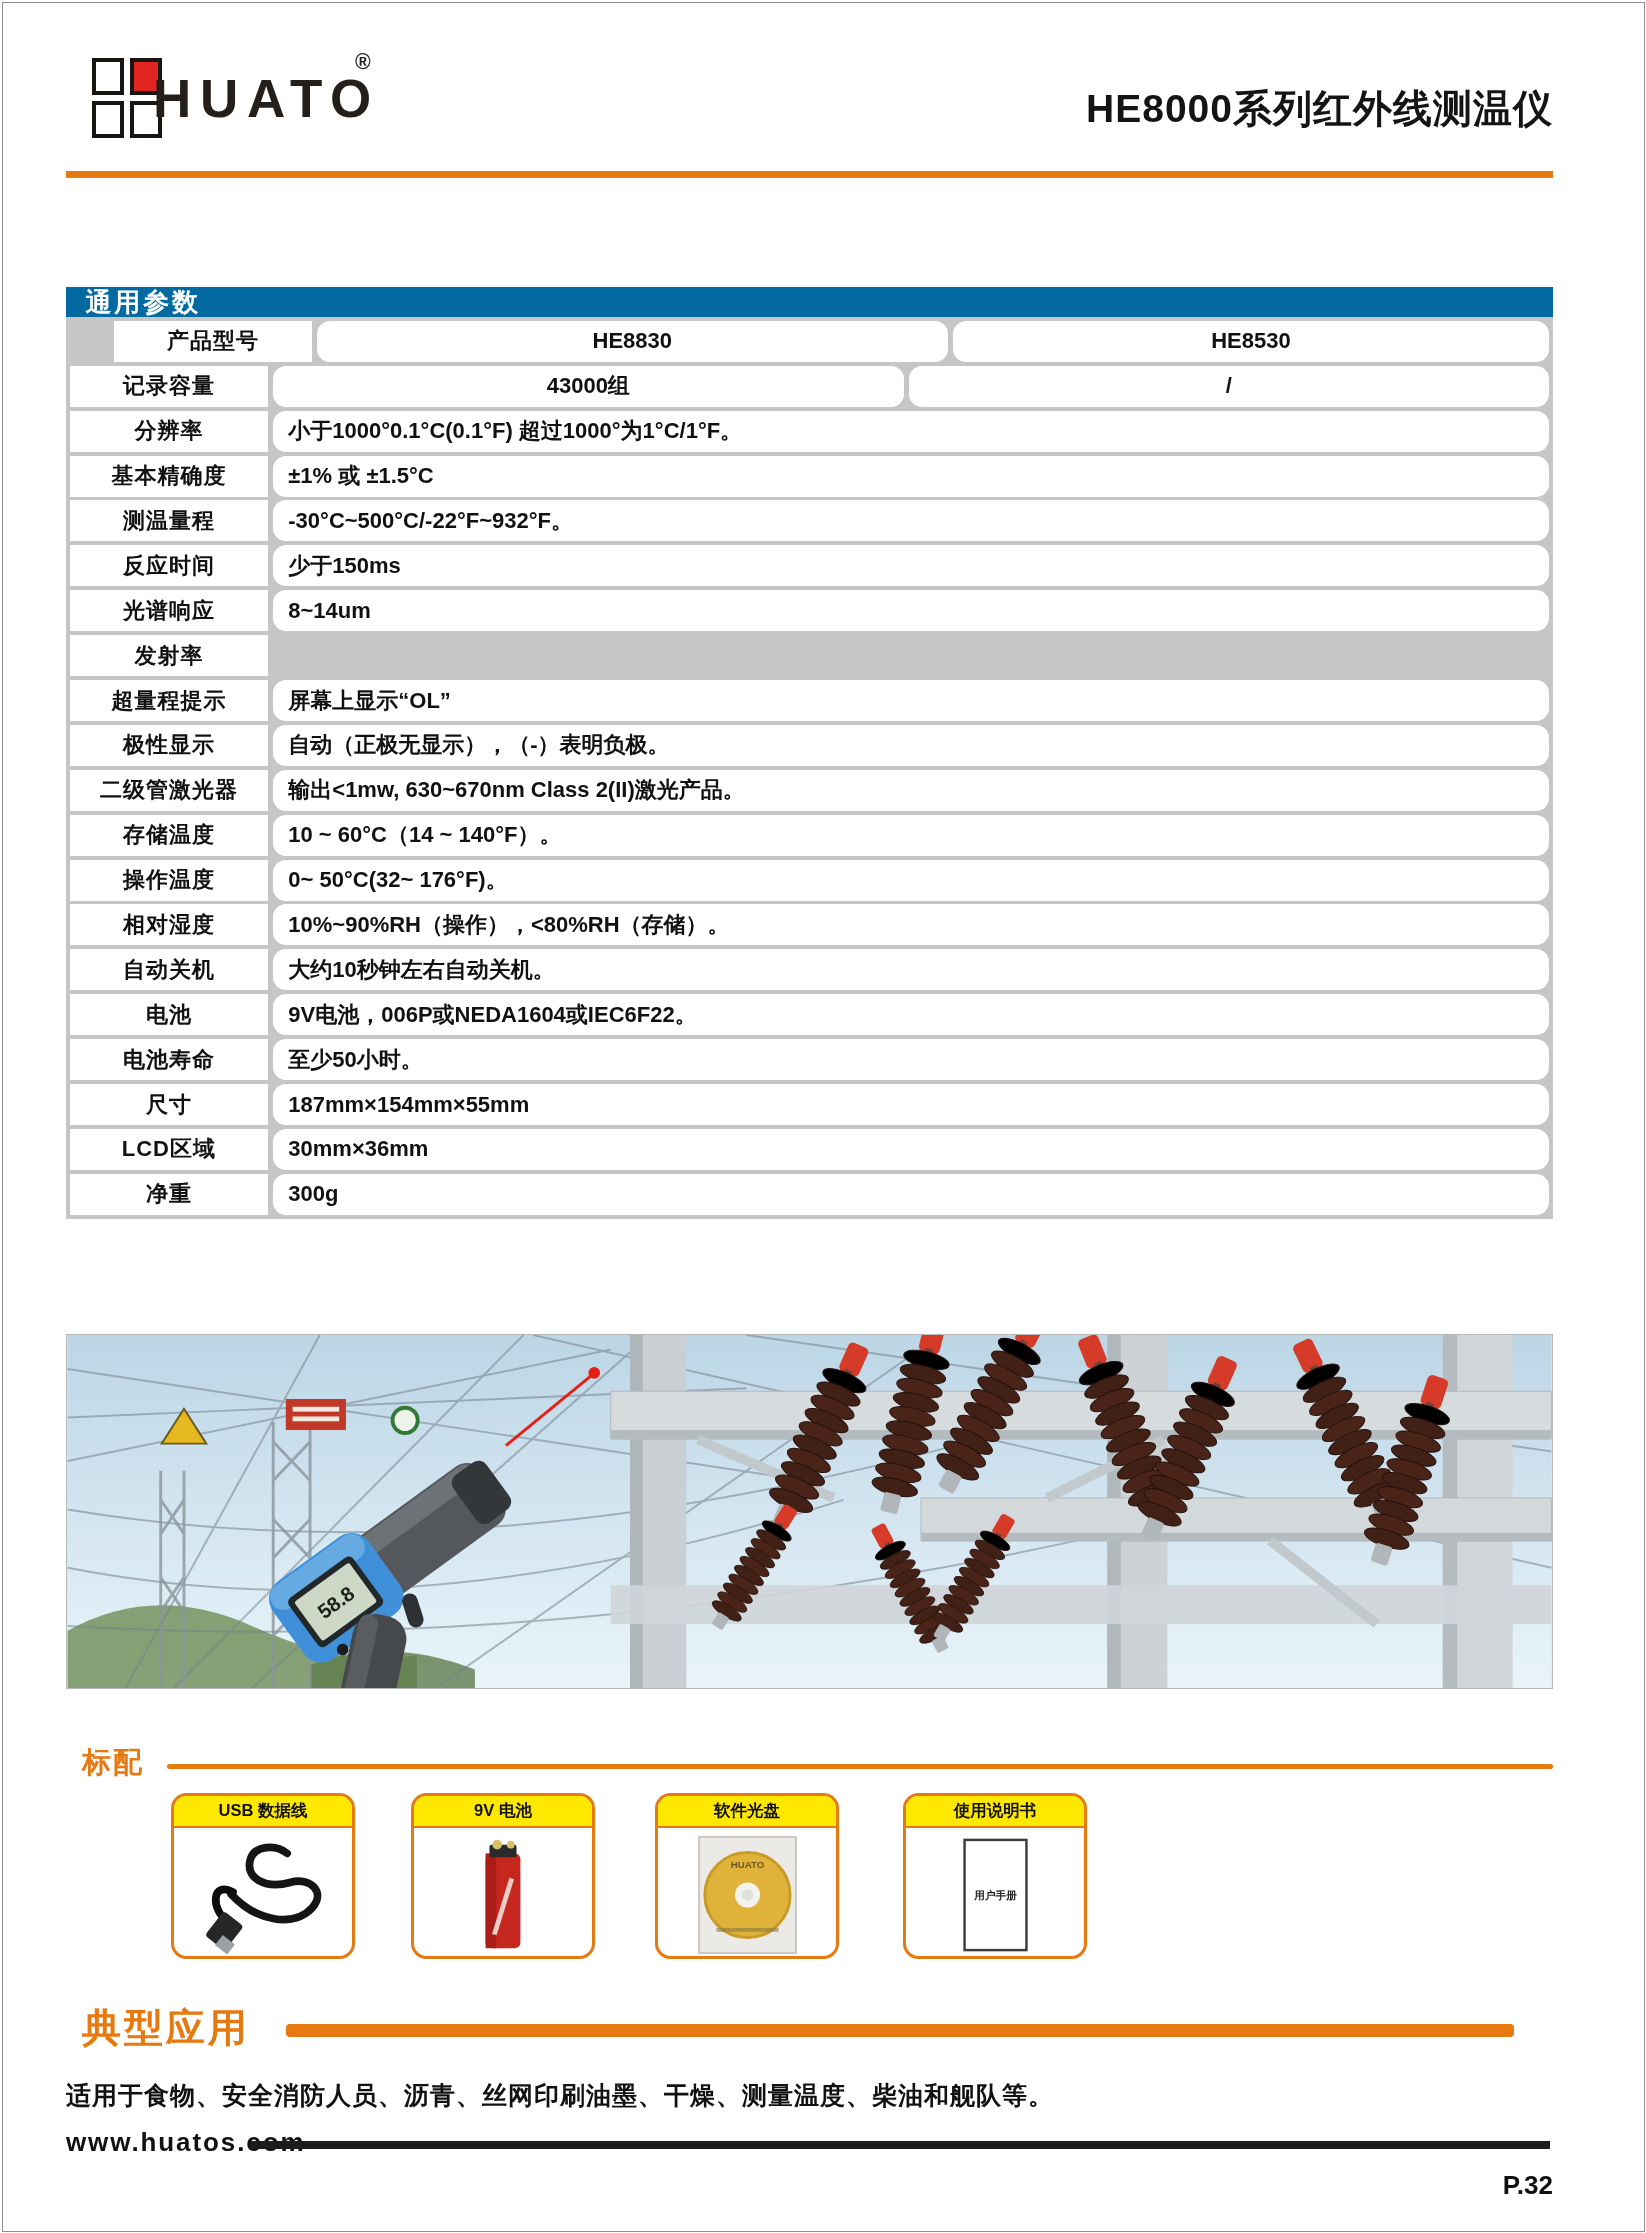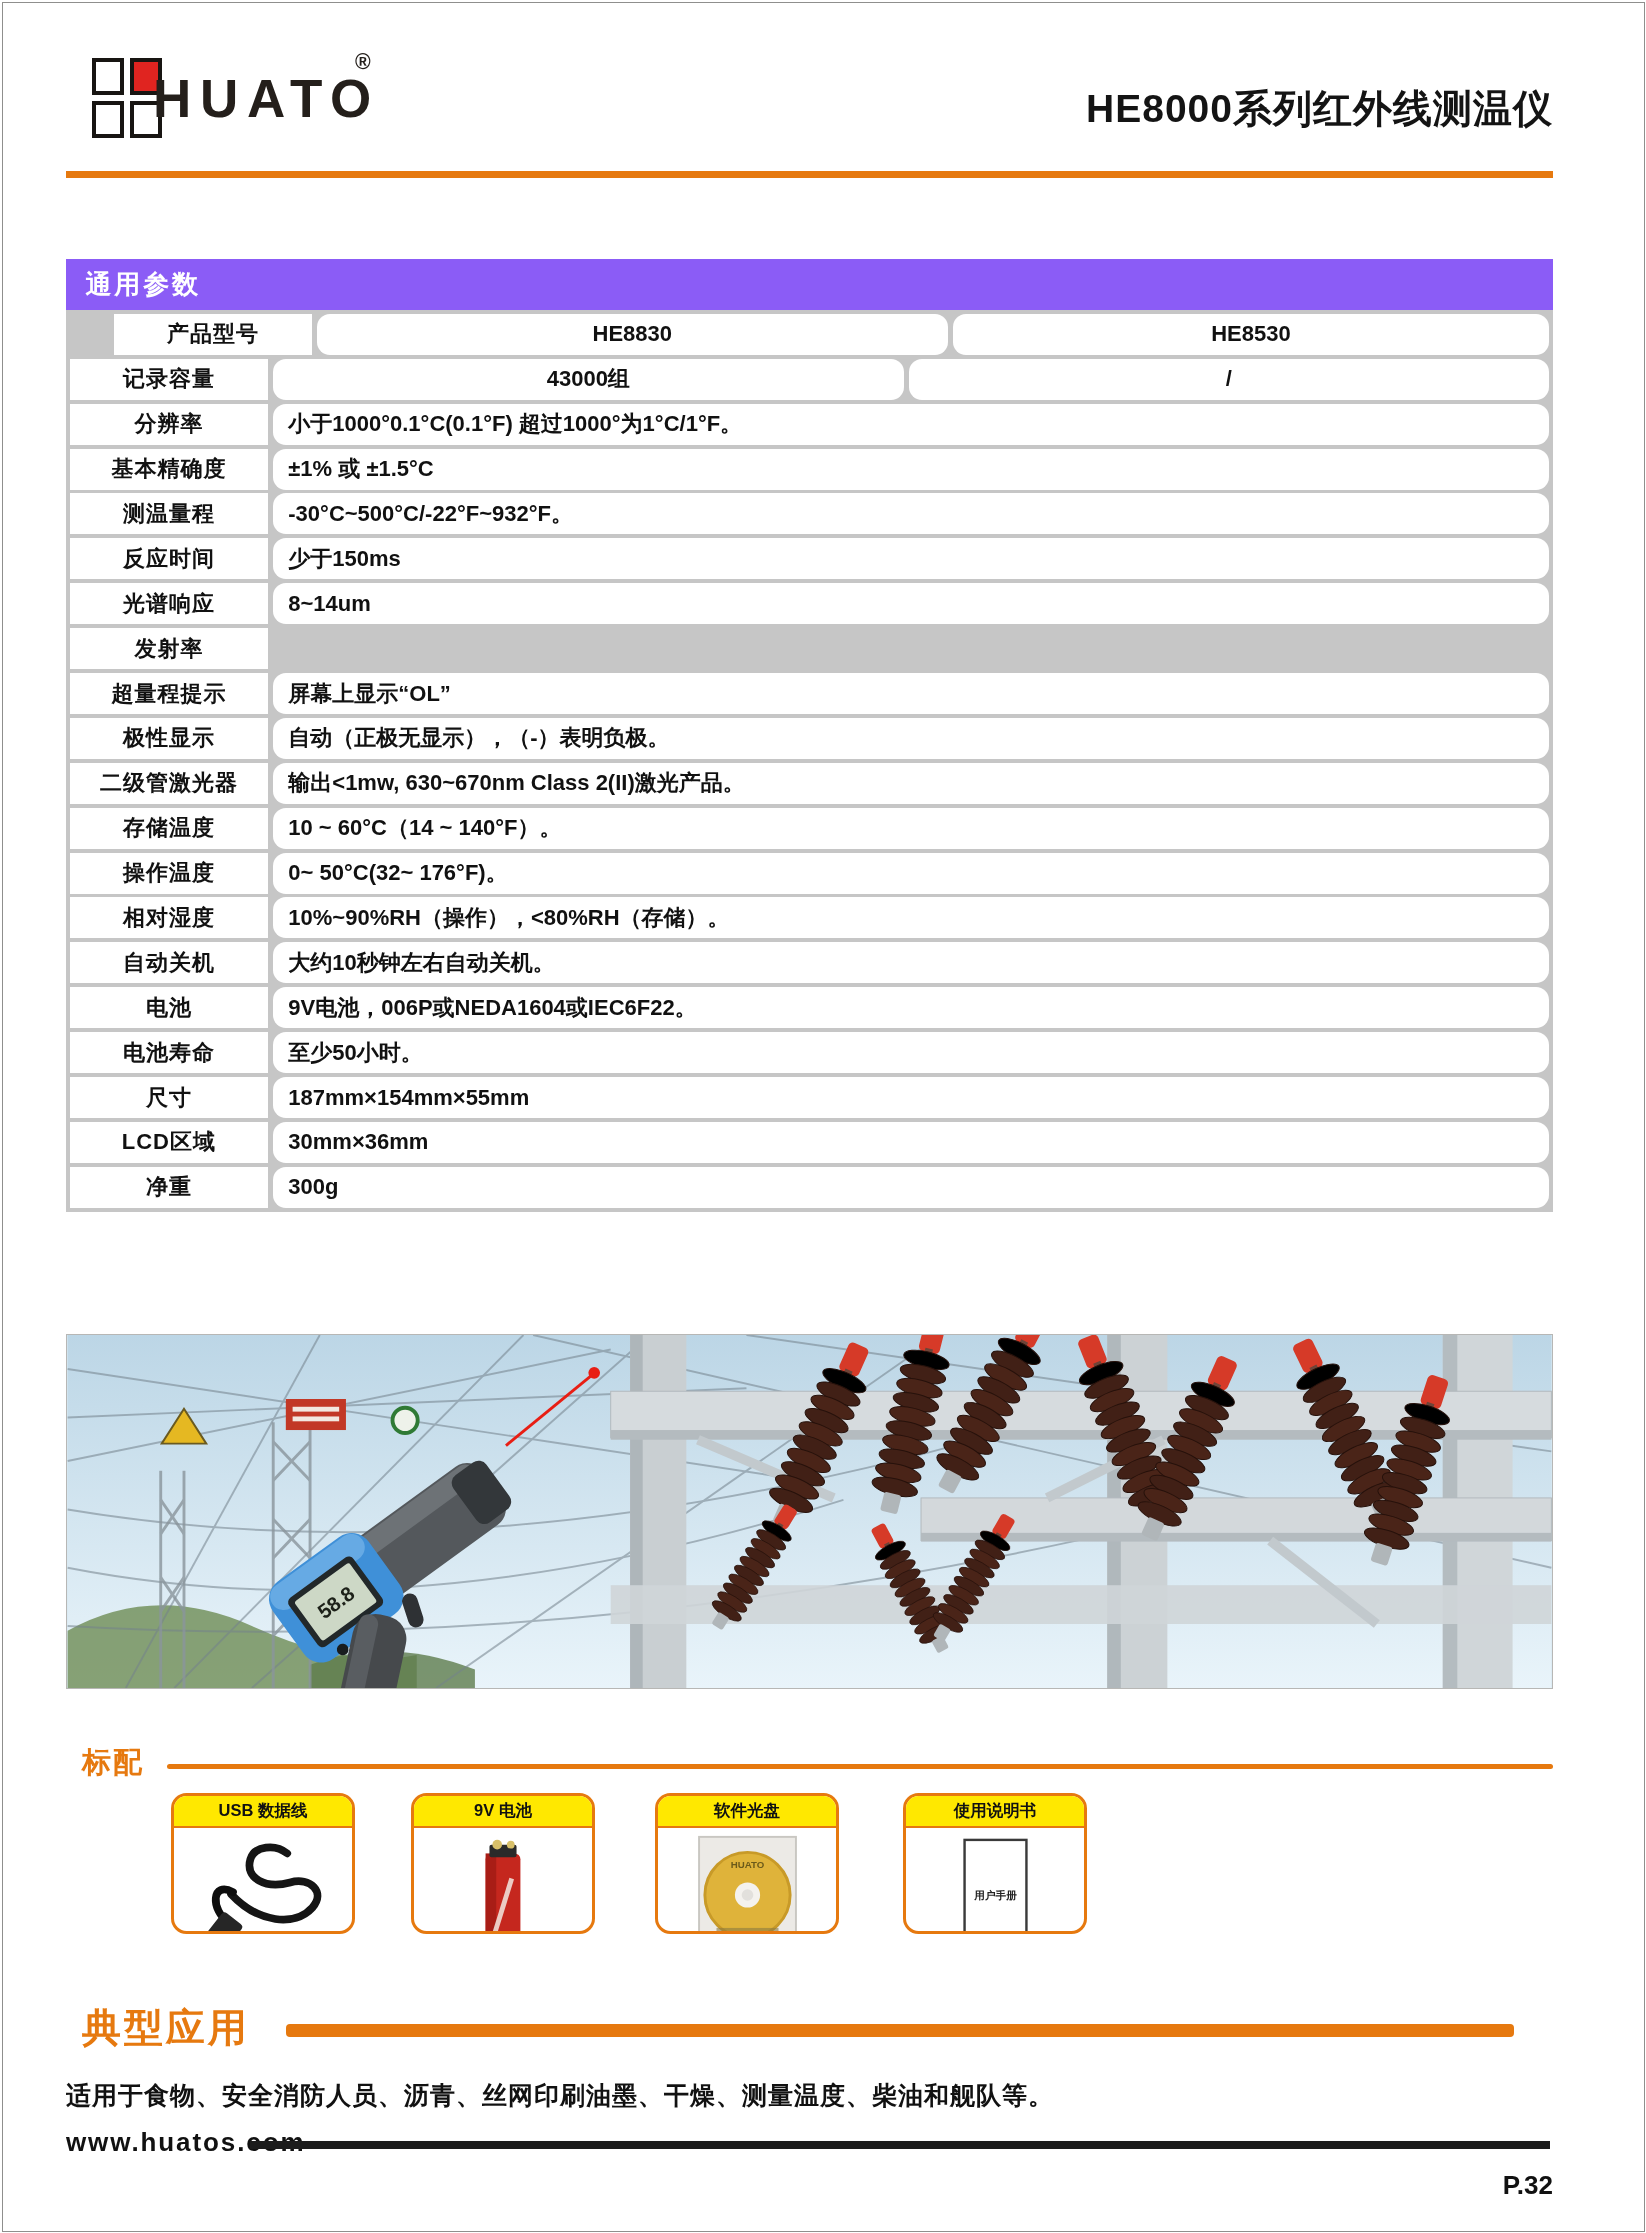--- a/index.html
+++ b/index.html
@@ -13,40 +13,40 @@
   .logo-sq{border:4.9px solid #181512;background:#fff;}
   .logo-sq.red{background:#E02420;}
   .brand-text{position:absolute;left:153px;top:68px;font-size:53px;font-weight:700;
               letter-spacing:8.7px;color:#241f1b;}
   .brand-reg{position:absolute;left:355px;top:50px;font-size:21.3px;font-weight:700;color:#241f1b;}
   .doc-title{position:absolute;right:94px;top:82px;font-size:39px;font-weight:700;color:#141414;letter-spacing:1px;}
   .title-rule{position:absolute;left:66px;top:171px;width:1487px;height:6.8px;background:#E6790F;}
 
   
   .spec-table{position:absolute;left:66px;top:259px;width:1487px;}
-  .spec-header{height:51px;background:#8b5cf6;color:#fff;font-size:26px;font-weight:700;
-               display:flex;align-items:center;padding-left:19.4px;letter-spacing:2.9px;box-sizing:border-box;}
+  .spec-header{height:30px;background:#0369a1;color:#fff;font-size:26px;font-weight:700;
+               display:flex;align-items:center;padding-left:19.4px;letter-spacing:2.9px;box-sizing:border-box;margin-top:28px;}
   .spec-body{background:#C6C6C6;padding:3.9px;}
   .srow{display:flex;gap:4.9px;height:41px;margin-top:3.9px;}
   .srow:first-child{margin-top:0;padding-left:44px;}
   .cell{background:#fff;display:flex;align-items:center;font-weight:700;font-size:22px;color:#111;}
   .cell.label{width:198px;justify-content:center;text-align:center;letter-spacing:1px;flex:0 0 198px;}
   .cell.value{flex:1;padding:0 15.5px;border-radius:13px;}
   .cell.value.center{justify-content:center;padding:0;}
   .cell.value.first{flex:0 0 631px;}
 
   
   .photo{position:absolute;left:66px;top:1334px;width:1487px;height:355px;border:1px solid #b7b7b5;
          box-sizing:border-box;overflow:hidden;background:#d7e8f2;}
   .photo svg{display:block;}
 
   
   .acc-label{position:absolute;left:82px;top:1743px;font-size:29px;font-weight:700;color:#E6790F;letter-spacing:1.9px;}
   .acc-rule{position:absolute;left:167px;top:1764px;width:1386px;height:4.9px;background:#E6790F;border-radius:2.9px;}
-  .acc-box{position:absolute;top:1793px;width:184px;height:141px;box-sizing:border-box;
+  .acc-box{position:absolute;top:1793px;width:184px;height:166px;box-sizing:border-box;
            border:3.9px solid #E6790F;border-radius:15.5px;background:#fff;overflow:hidden;}
   .acc-box.b0{left:171px;} .acc-box.b1{left:411px;} .acc-box.b2{left:655px;} .acc-box.b3{left:903px;}
   .acc-head{height:30px;background:#FFE800;border-bottom:2.9px solid #E6790F;
             display:flex;align-items:center;justify-content:center;font-size:16.5px;font-weight:700;color:#111;}
   .acc-content{height:134px;display:flex;align-items:center;justify-content:center;}
 
   
   .app-title{position:absolute;left:82px;top:2001px;font-size:39px;font-weight:700;color:#E6790F;letter-spacing:2.9px;}
   .app-rule{position:absolute;left:286px;top:2024px;width:1228px;height:12.6px;background:#E6790F;border-radius:3.9px;}
   .app-text{position:absolute;left:66px;top:2079px;width:1485px;font-size:25px;font-weight:700;color:#111;letter-spacing:1px;}

